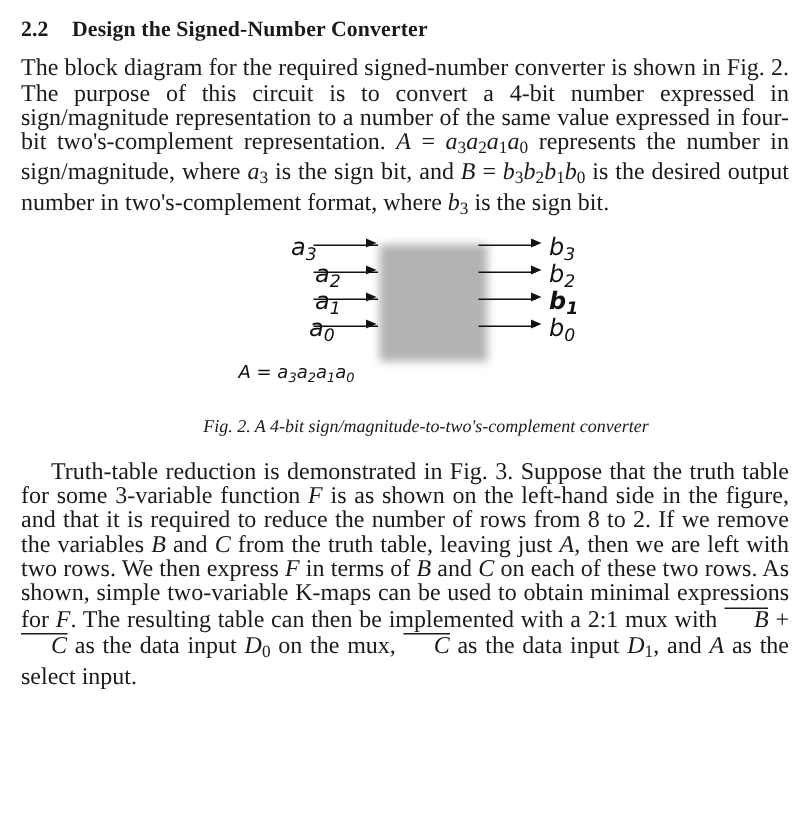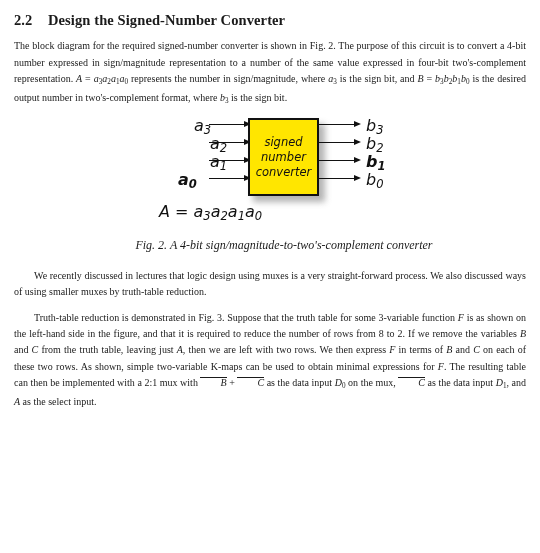--- a/index.html
+++ b/index.html
@@ -29,21 +29,21 @@
     font-weight: bold;
     margin: 4px 0 9px 0;
     letter-spacing: 0.1px;
     line-height: 1.2;
   }
   h2.section-heading .secnum {
     display: inline-block;
     min-width: 34px;
   }
   p.body-par {
-    font-size: 10px;
+    font-size: 16px;
     line-height: 16.3px;
     margin: 0 0 9px 0;
     text-align: justify;
     text-justify: inter-word;
     hyphens: manual;
   }
   p.indent {
     text-indent: 20px;
   }
   i.mvar {
@@ -129,21 +129,21 @@
   .arrowhead {
     position: absolute;
     width: 0; height: 0;
     border-top: 3.6px solid transparent;
     border-bottom: 3.6px solid transparent;
     border-left: 7px solid #111;
   }
   .eq-label {
     position: absolute;
     font-family: "DejaVu Sans", sans-serif;
-    font-size: 16px;
+    font-size: 12px;
     color: #111;
     font-style: italic;
     white-space: nowrap;
   }
   .eq-label .s {
     font-size: 0.72em;
     vertical-align: -0.28em;
   }
   .eq-label .r {
     font-style: italic;
@@ -172,37 +172,32 @@
     <p class="body-par"><span>The block diagram for the required signed-number converter is shown in Fig. 2. The purpose of this circuit is to convert a 4-bit number expressed in sign/magnitude representation to a number of the same value expressed in four-bit two's-complement representation. </span><i class="mvar">A</i><span> = </span><i class="mvar"><span>a</span><span class="subr">3</span><span>a</span><span class="subr">2</span><span>a</span><span class="subr">1</span><span>a</span><span class="subr">0</span></i><span> represents the number in sign/magnitude, where </span><i class="mvar"><span>a</span><span class="subr">3</span></i><span> is the sign bit, and </span><i class="mvar">B</i><span> = </span><i class="mvar"><span>b</span><span class="subr">3</span><span>b</span><span class="subr">2</span><span>b</span><span class="subr">1</span><span>b</span><span class="subr">0</span></i><span> is the desired output number in two's-complement format, where </span><i class="mvar"><span>b</span><span class="subr">3</span></i><span> is the sign bit.</span></p>
 
     <div class="figure">
       <div class="diagram">
 
         <div class="box-shadow-layer" style="top:6px;left:239px;"></div>
 
         <div class="sig-label" style="left:180px; top:-2px;">a<span class="s">3</span></div>
         <div class="sig-label" style="left:196px; top:16px;">a<span class="s">2</span></div>
         <div class="sig-label" style="left:196px; top:34px;">a<span class="s">1</span></div>
-        <div class="sig-label" style="left:164px; top:52px;font-weight:bold;">a<span class="s">0</span></div>
+        <div class="sig-label" style="left:192px; top:52px;">a<span class="s">0</span></div>
 
         <div class="wire" style="left:195px; top:6px;  width:43px;"></div>
         <div class="wire" style="left:195px; top:24px; width:43px;"></div>
         <div class="wire" style="left:195px; top:42px; width:43px;"></div>
         <div class="wire" style="left:195px; top:60px; width:43px;"></div>
 
         <div class="arrowhead" style="left:230px; top:2.6px;"></div>
         <div class="arrowhead" style="left:230px; top:20.6px;"></div>
         <div class="arrowhead" style="left:230px; top:38.6px;"></div>
         <div class="arrowhead" style="left:230px; top:56.6px;"></div>
 
-        <div class="yellow-box" style="left:234px; top:0px; width:71px; height:78px;">
-          <span>signed</span>
-          <span>number</span>
-          <span>converter</span>
-        </div>
 
         <div class="wire" style="left:305px; top:6px;  width:38px;"></div>
         <div class="wire" style="left:305px; top:24px; width:38px;"></div>
         <div class="wire" style="left:305px; top:42px; width:38px;"></div>
         <div class="wire" style="left:305px; top:60px; width:38px;"></div>
 
         <div class="arrowhead" style="left:340px; top:2.6px;"></div>
         <div class="arrowhead" style="left:340px; top:20.6px;"></div>
         <div class="arrowhead" style="left:340px; top:38.6px;"></div>
         <div class="arrowhead" style="left:340px; top:56.6px;"></div>
@@ -213,18 +208,17 @@
         <div class="sig-label" style="left:352px; top:52px;text-align:center;">b<span class="s">0</span></div>
 
         <div class="eq-label" style="left:145px; top:84px;"><span class="r">A</span><span> = </span><span class="r">a</span><span class="s">3</span><span class="r">a</span><span class="s">2</span><span class="r">a</span><span class="s">1</span><span class="r">a</span><span class="s">0</span></div>
 
 
       </div>
 
       <div class="fig-caption">Fig. 2. A 4-bit sign/magnitude-to-two's-complement converter</div>
     </div>
 
-    <p class="body-par indent">We recently discussed in lectures that logic design using muxes is a very straight-forward process. We also discussed ways of using smaller muxes by truth-table reduction.</p>
 
     <p class="body-par indent"><span>Truth-table reduction is demonstrated in Fig. 3. Suppose that the truth table for some 3-variable function </span><i class="mvar">F</i><span> is as shown on the left-hand side in the figure, and that it is required to reduce the number of rows from 8 to 2. If we remove the variables </span><i class="mvar">B</i><span> and </span><i class="mvar">C</i><span> from the truth table, leaving just </span><i class="mvar">A</i><span>, then we are left with two rows. We then express </span><i class="mvar">F</i><span> in terms of </span><i class="mvar">B</i><span> and </span><i class="mvar">C</i><span> on each of these two rows. As shown, simple two-variable K-maps can be used to obtain minimal expressions for </span><i class="mvar">F</i><span>. The resulting table can then be implemented with a 2:1 mux with </span><span class="ovl">B</span><span> + </span><span class="ovl">C</span><span> as the data input </span><i class="mvar"><span>D</span><span class="subr">0</span></i><span> on the mux, </span><span class="ovl">C</span><span> as the data input </span><i class="mvar"><span>D</span><span class="subr">1</span></i><span>, and </span><i class="mvar">A</i><span> as the select input.</span></p>
 
   </div>
 </div>
 
 </body></html>

